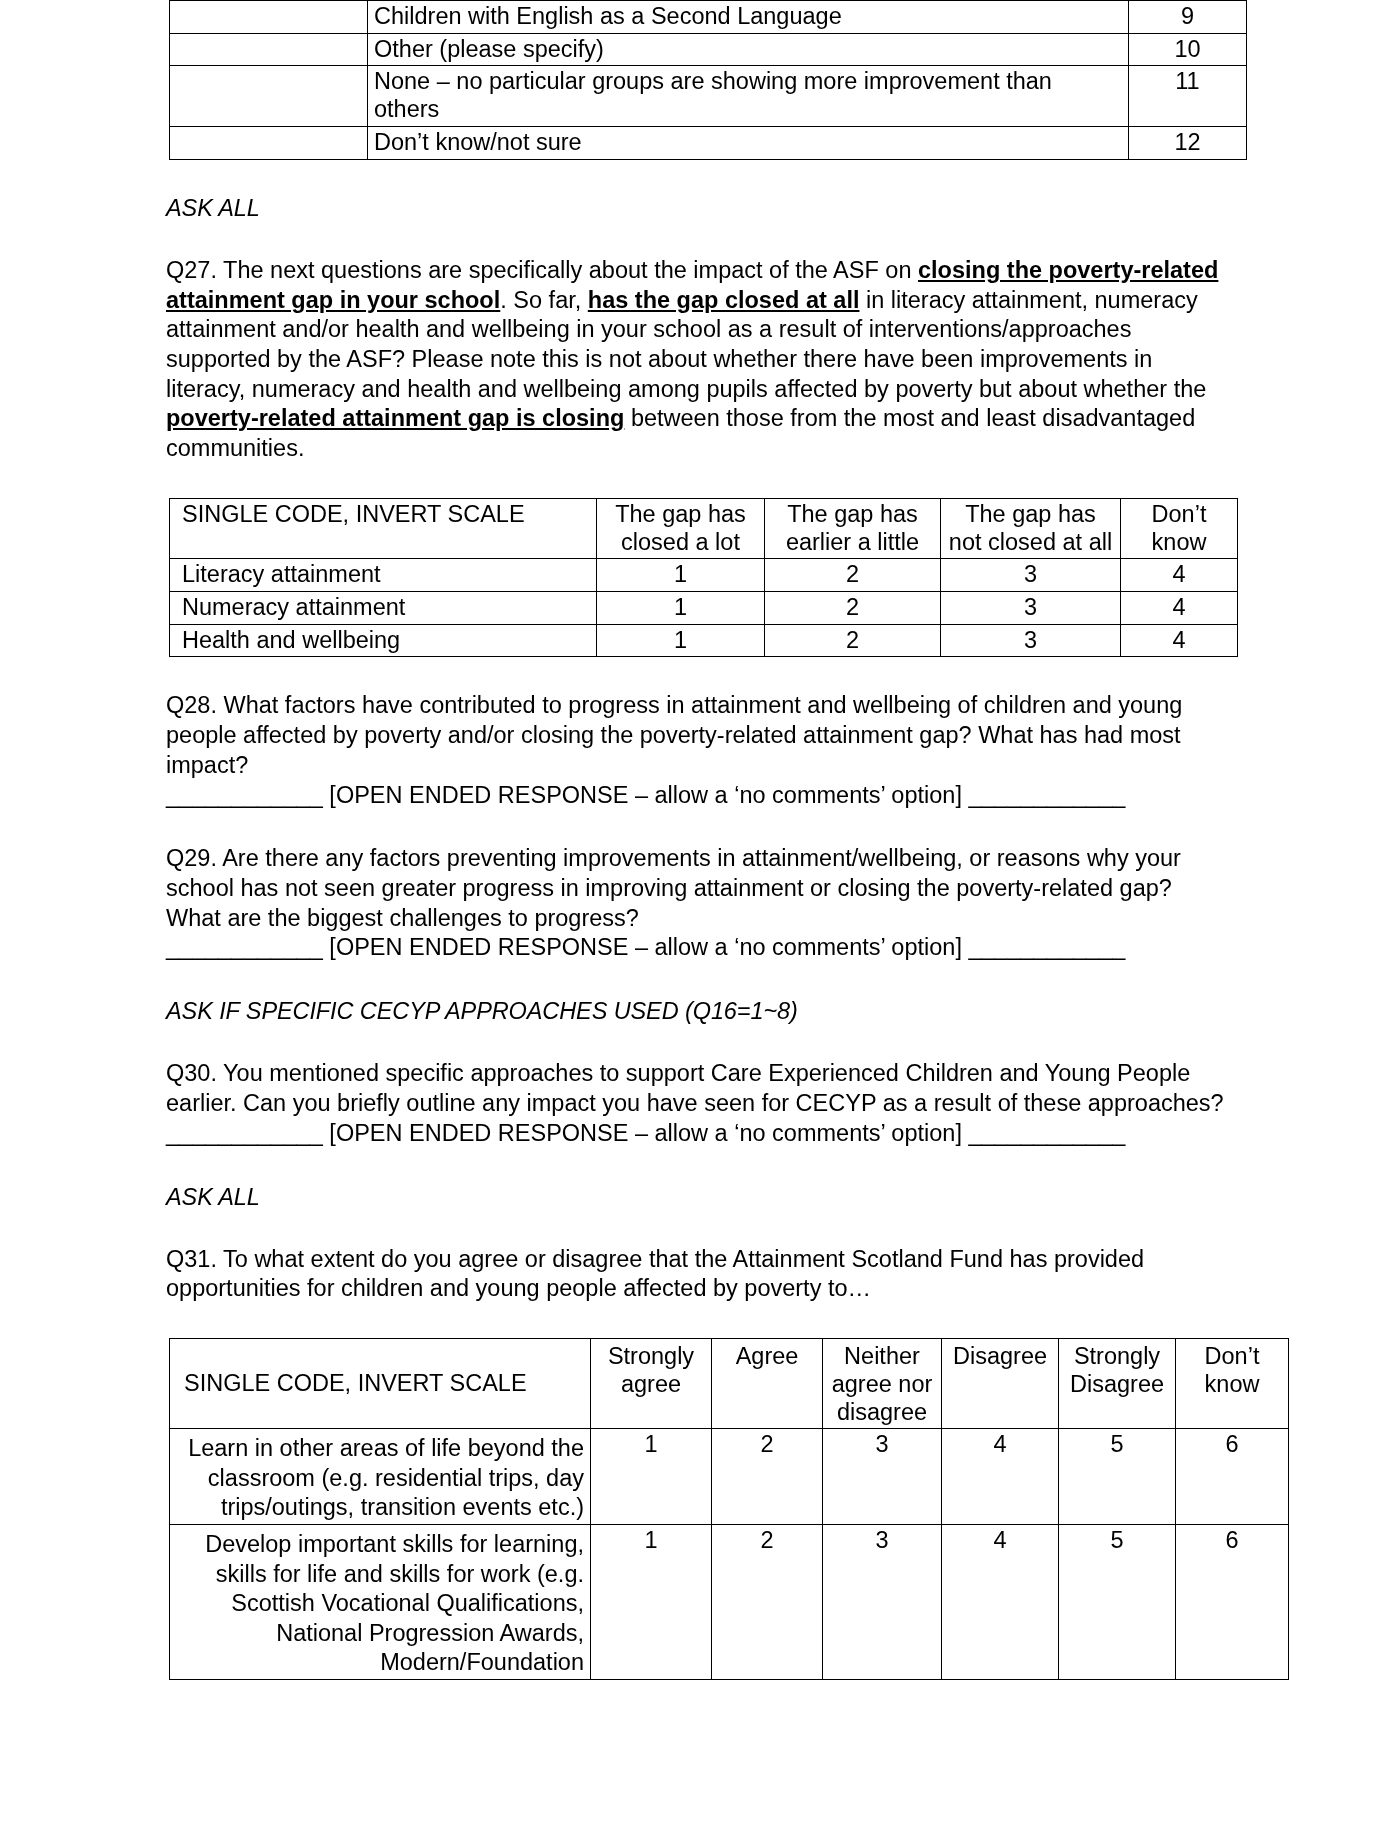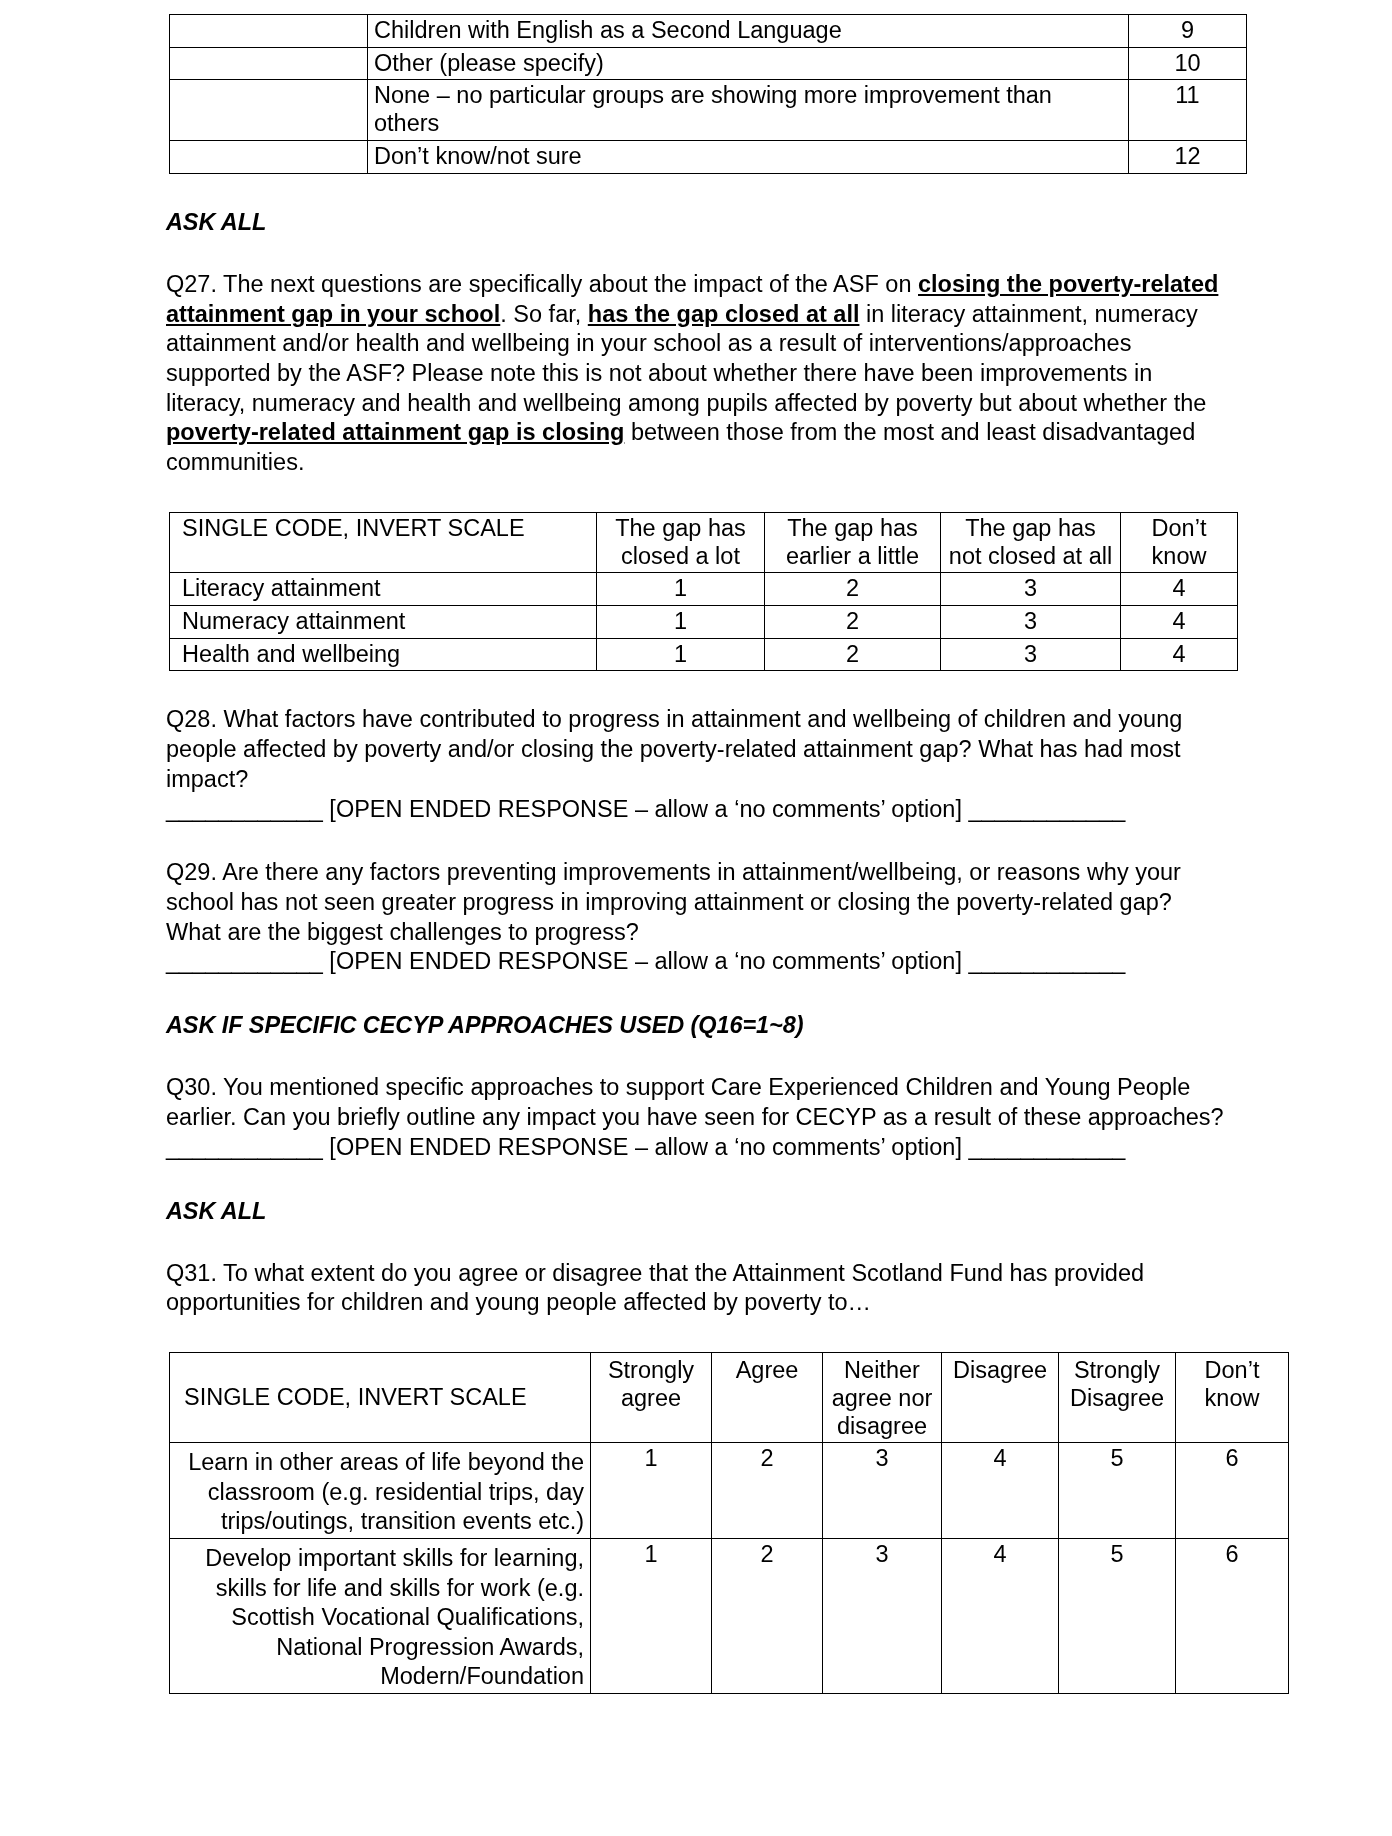--- a/index.html
+++ b/index.html
@@ -17,21 +17,20 @@
   .page {
     position: relative;
     width: 1392px;
     min-height: 1836px;
     padding: 0;
     box-sizing: border-box;
   }
   .content {
     margin: 0 auto;
     width: 1060px;
-    padding-top: 14px;
   }
 
   
   table.grid {
     border-collapse: collapse;
     table-layout: fixed;
     font-size: 23.5px;
     line-height: 1.18;
   }
   table.grid td {
@@ -52,21 +51,21 @@
   
   .para {
     font-size: 23.5px;
     line-height: 1.265;
     margin: 0;
     text-align: left;
   }
   .spacer-md { height: 34px; }
   .ask {
     font-size: 23.5px;
-    font-weight: bold;
+    font-weight: normal;
     font-style: italic;
     line-height: 1.2;
     letter-spacing: -0.1px;
   }
   .b-u {
     font-weight: bold;
     text-decoration: underline;
   }
   .openline {
     font-size: 23.5px;

